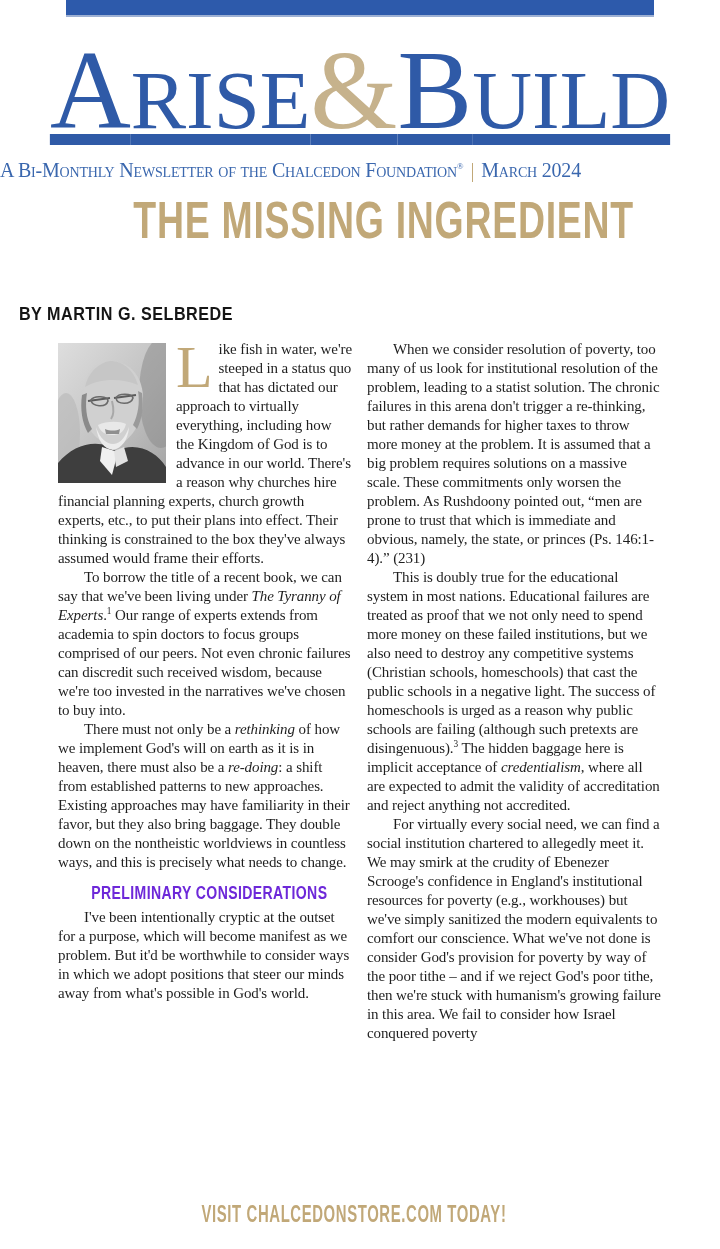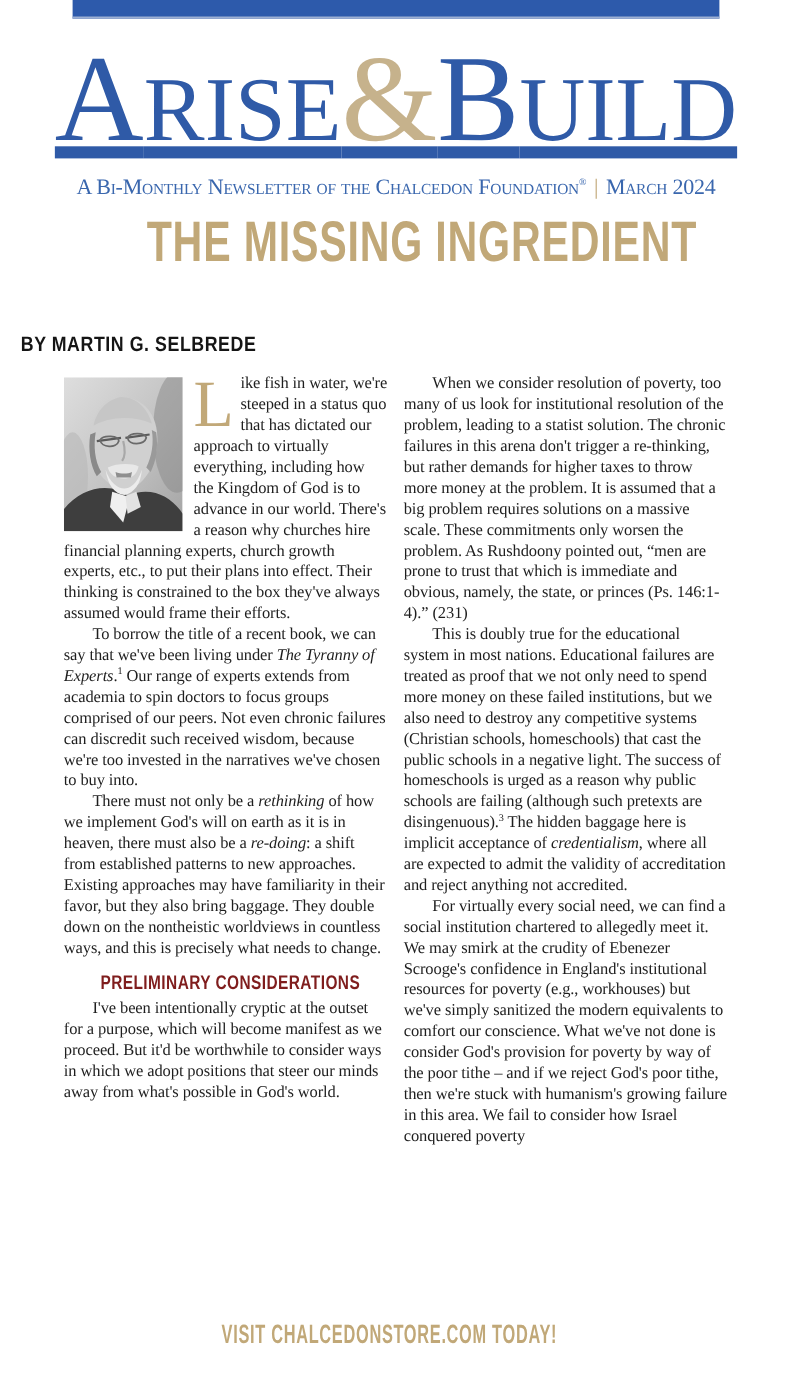--- a/index.html
+++ b/index.html
@@ -16,21 +16,21 @@
     font-family:"Liberation Serif", serif;color:var(--text-color);
   }
   .topbar{position:absolute;left:66px;top:0;width:588px;height:15px;
     background:var(--bar-blue);border-bottom:2px solid #9db0d3;}
   
   .brand{position:absolute;top:34px;left:0;width:720px;margin:0;text-align:center;
     font-weight:normal;font-size:112px;line-height:1;color:var(--brand-blue);
     white-space:nowrap;letter-spacing:0px;text-decoration:underline;}
   .brand .rest{font-size:0.74em;}
   .brand .amp{color:var(--amp-gold);}
-  .subtitle{position:absolute;top:159px;left:0;width:720px;text-align:center;
+  .subtitle{position:absolute;top:159px;left:0;width:720px;
     font-variant:small-caps;font-size:20px;letter-spacing:-0.2px;white-space:nowrap;
     color:var(--subtitle-blue);}
   .subtitle sup.reg{font-size:9px;vertical-align:super;line-height:0;}
   .subtitle .sep{color:var(--gold);margin:0 7px;font-variant:normal;}
   
   .title{position:absolute;top:197px;left:0;width:720px;margin:0;text-align:center;
     color:var(--gold);font-family:"Liberation Sans", sans-serif;font-weight:bold;}
   .title .line{display:block;line-height:47px;padding-left:36px;}
   .title .cond{display:inline-block;transform:scaleX(0.72);transform-origin:50% 50%;
     font-size:52px;letter-spacing:1px;white-space:nowrap;}
@@ -43,21 +43,21 @@
     display:flex;gap:14px;overflow:hidden;}
   .col{width:295px;font-size:15px;line-height:19px;letter-spacing:-0.1px;text-align:left;}
   .col p{margin:0;}
   .col p.indent{text-indent:26px;}
   .col i{font-style:italic;}
   .col sup{font-size:0.62em;vertical-align:super;line-height:0;}
   figure.photo{float:left;width:108px;height:140px;margin:3px 10px 3px 0;padding:0;}
   figure.photo svg{display:block;width:108px;height:140px;}
   .dropcap{float:left;font-size:60px;line-height:48px;padding:3px 6px 0 0;
     color:var(--gold);font-family:"Liberation Serif", serif;}
-  h3.subhead{margin:12px 0 5px 0;text-align:right;color:#7f1d1d;
+  h3.subhead{margin:12px 0 5px 0;text-align:right;color:#6d28d9;
     font-family:"Liberation Sans", sans-serif;font-weight:bold;}
   h3.subhead .cond{display:inline-block;transform:scaleX(0.78);transform-origin:50% 50%;
     font-size:18px;letter-spacing:0.5px;white-space:nowrap;}
   
   .footer{position:absolute;top:1200px;left:0;width:708px;text-align:center;
     color:var(--gold);font-family:"Liberation Sans", sans-serif;font-weight:bold;}
   .footer .cond{display:inline-block;transform:scaleX(0.62);transform-origin:50% 50%;
     font-size:24px;letter-spacing:1px;white-space:nowrap;}
 </style>
 </head>
@@ -116,21 +116,21 @@
           <path d="M38,84 C40,98 46,106 55,107 C64,105 70,97 71,84 C66,98 60,101 55,101 C49,101 42,96 38,84 Z" fill="#ececec"></path>
           <path d="M47,86 C52,88 58,88 62,86 L61,91 L48,91 Z" fill="#8f8f8f"></path>
         </svg>
       </figure>
       <p><span class="dropcap">L</span><span><span>ike fish in water, we're steeped in a status quo that has dictated our approach to virtually everything, including how the Kingdom of God is to advance in our world. There's a reason why churches hire financial planning experts, church growth experts, etc., to put their plans into effect. Their thinking is constrained to the box they've always assumed would frame their efforts.</span></span></p>
       <p class="indent"><span>To borrow the title of a recent book, we can say that we've been living under </span><i>The Tyranny of Experts</i><span>.</span><sup>1</sup><span> Our range of experts extends from academia to spin doctors to focus groups comprised of our peers. Not even chronic failures can discredit such received wisdom, because we're too invested in the narratives we've chosen to buy into.</span></p>
       <p class="indent"><span>There must not only be a </span><i>rethinking</i><span> of how we implement God's will on earth as it is in heaven, there must also be a </span><i>re-doing</i><span>: a shift from established patterns to new approaches. Existing approaches may have familiarity in their favor, but they also bring baggage. They double down on the nontheistic worldviews in countless ways, and this is precisely what needs to change.</span></p>
       <h3 class="subhead">
         <span class="cond">PRELIMINARY CONSIDERATIONS</span>
       </h3>
-      <p class="indent"><span>I've been intentionally cryptic at the outset for a purpose, which will become manifest as we proceed. But it'd be worthwhile to consider ways in which we adopt positions that steer our minds away from what's possible in God's world.</span></p>
+      <p class="indent"><span>I've been intentionally cryptic at the outset for a purpose, which will become manifest as we problem. But it'd be worthwhile to consider ways in which we adopt positions that steer our minds away from what's possible in God's world.</span></p>
     </div>
 
     <div class="col">
       <p class="indent"><span>When we consider resolution of poverty, too many of us look for institutional resolution of the problem, leading to a statist solution. The chronic failures in this arena don't trigger a re-thinking, but rather demands for higher taxes to throw more money at the problem. It is assumed that a big problem requires solutions on a massive scale. These commitments only worsen the problem. As Rushdoony pointed out, “men are prone to trust that which is immediate and obvious, namely, the state, or princes (Ps. 146:1-4).” (231)</span></p>
       <p class="indent"><span>This is doubly true for the educational system in most nations. Educational failures are treated as proof that we not only need to spend more money on these failed institutions, but we also need to destroy any competitive systems (Christian schools, homeschools) that cast the public schools in a negative light. The success of homeschools is urged as a reason why public schools are failing (although such pretexts are disingenuous).</span><sup>3</sup><span> The hidden baggage here is implicit acceptance of </span><i>credentialism</i><span>, where all are expected to admit the validity of accreditation and reject anything not accredited.</span></p>
       <p class="indent"><span>For virtually every social need, we can find a social institution chartered to allegedly meet it. We may smirk at the crudity of Ebenezer Scrooge's confidence in England's institutional resources for poverty (e.g., workhouses) but we've simply sanitized the modern equivalents to comfort our conscience. What we've not done is consider God's provision for poverty by way of the poor tithe – and if we reject God's poor tithe, then we're stuck with humanism's growing failure in this area. We fail to consider how Israel conquered poverty</span></p>
     </div>
 
   </main>
 

